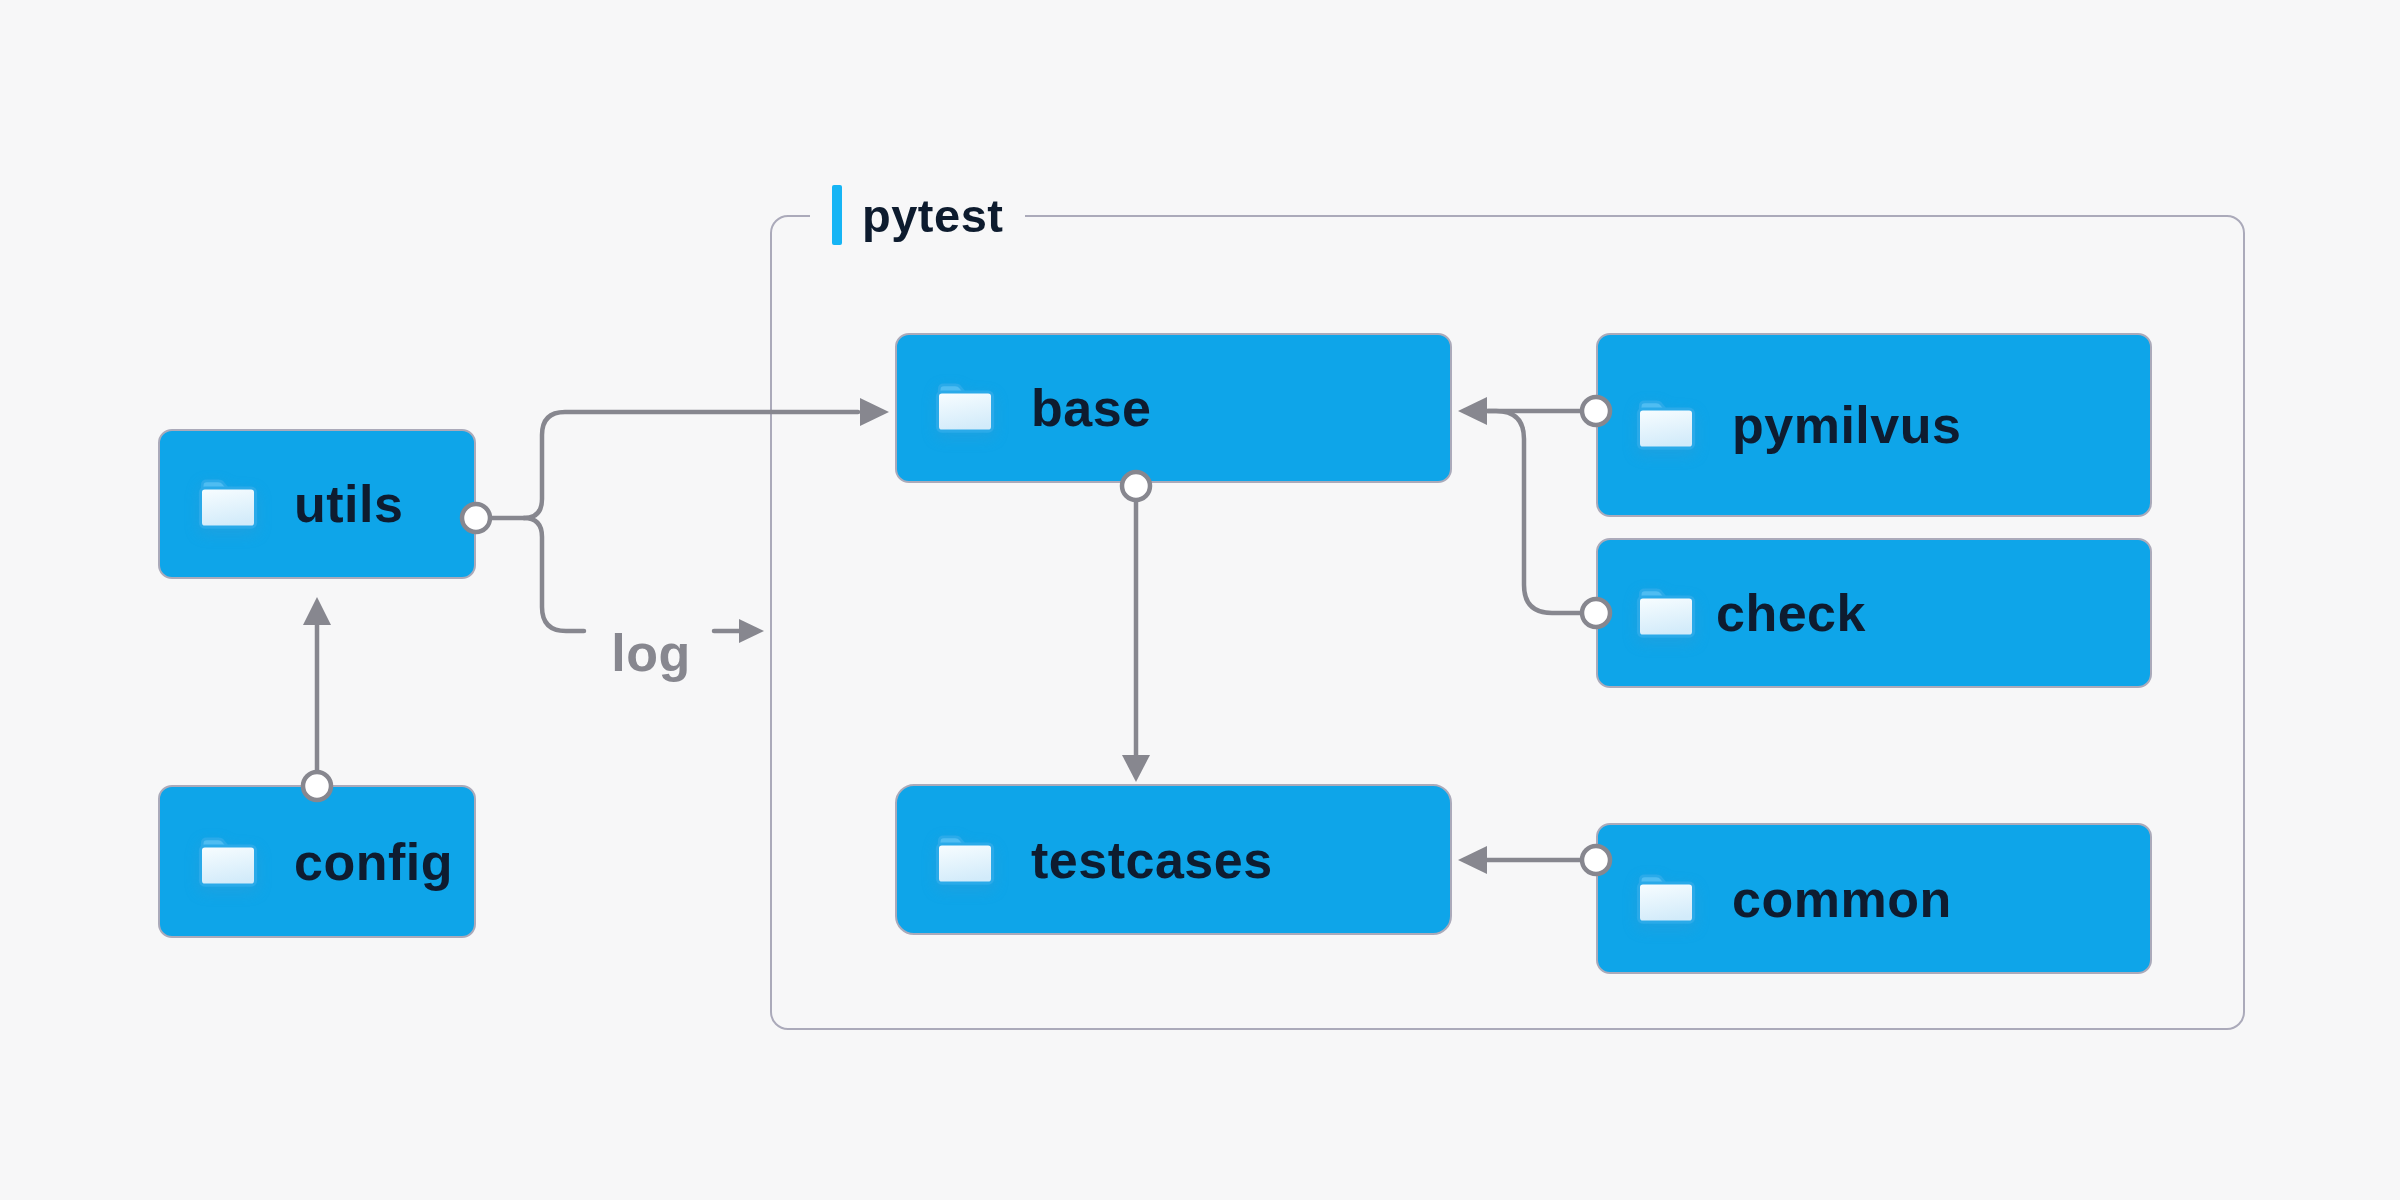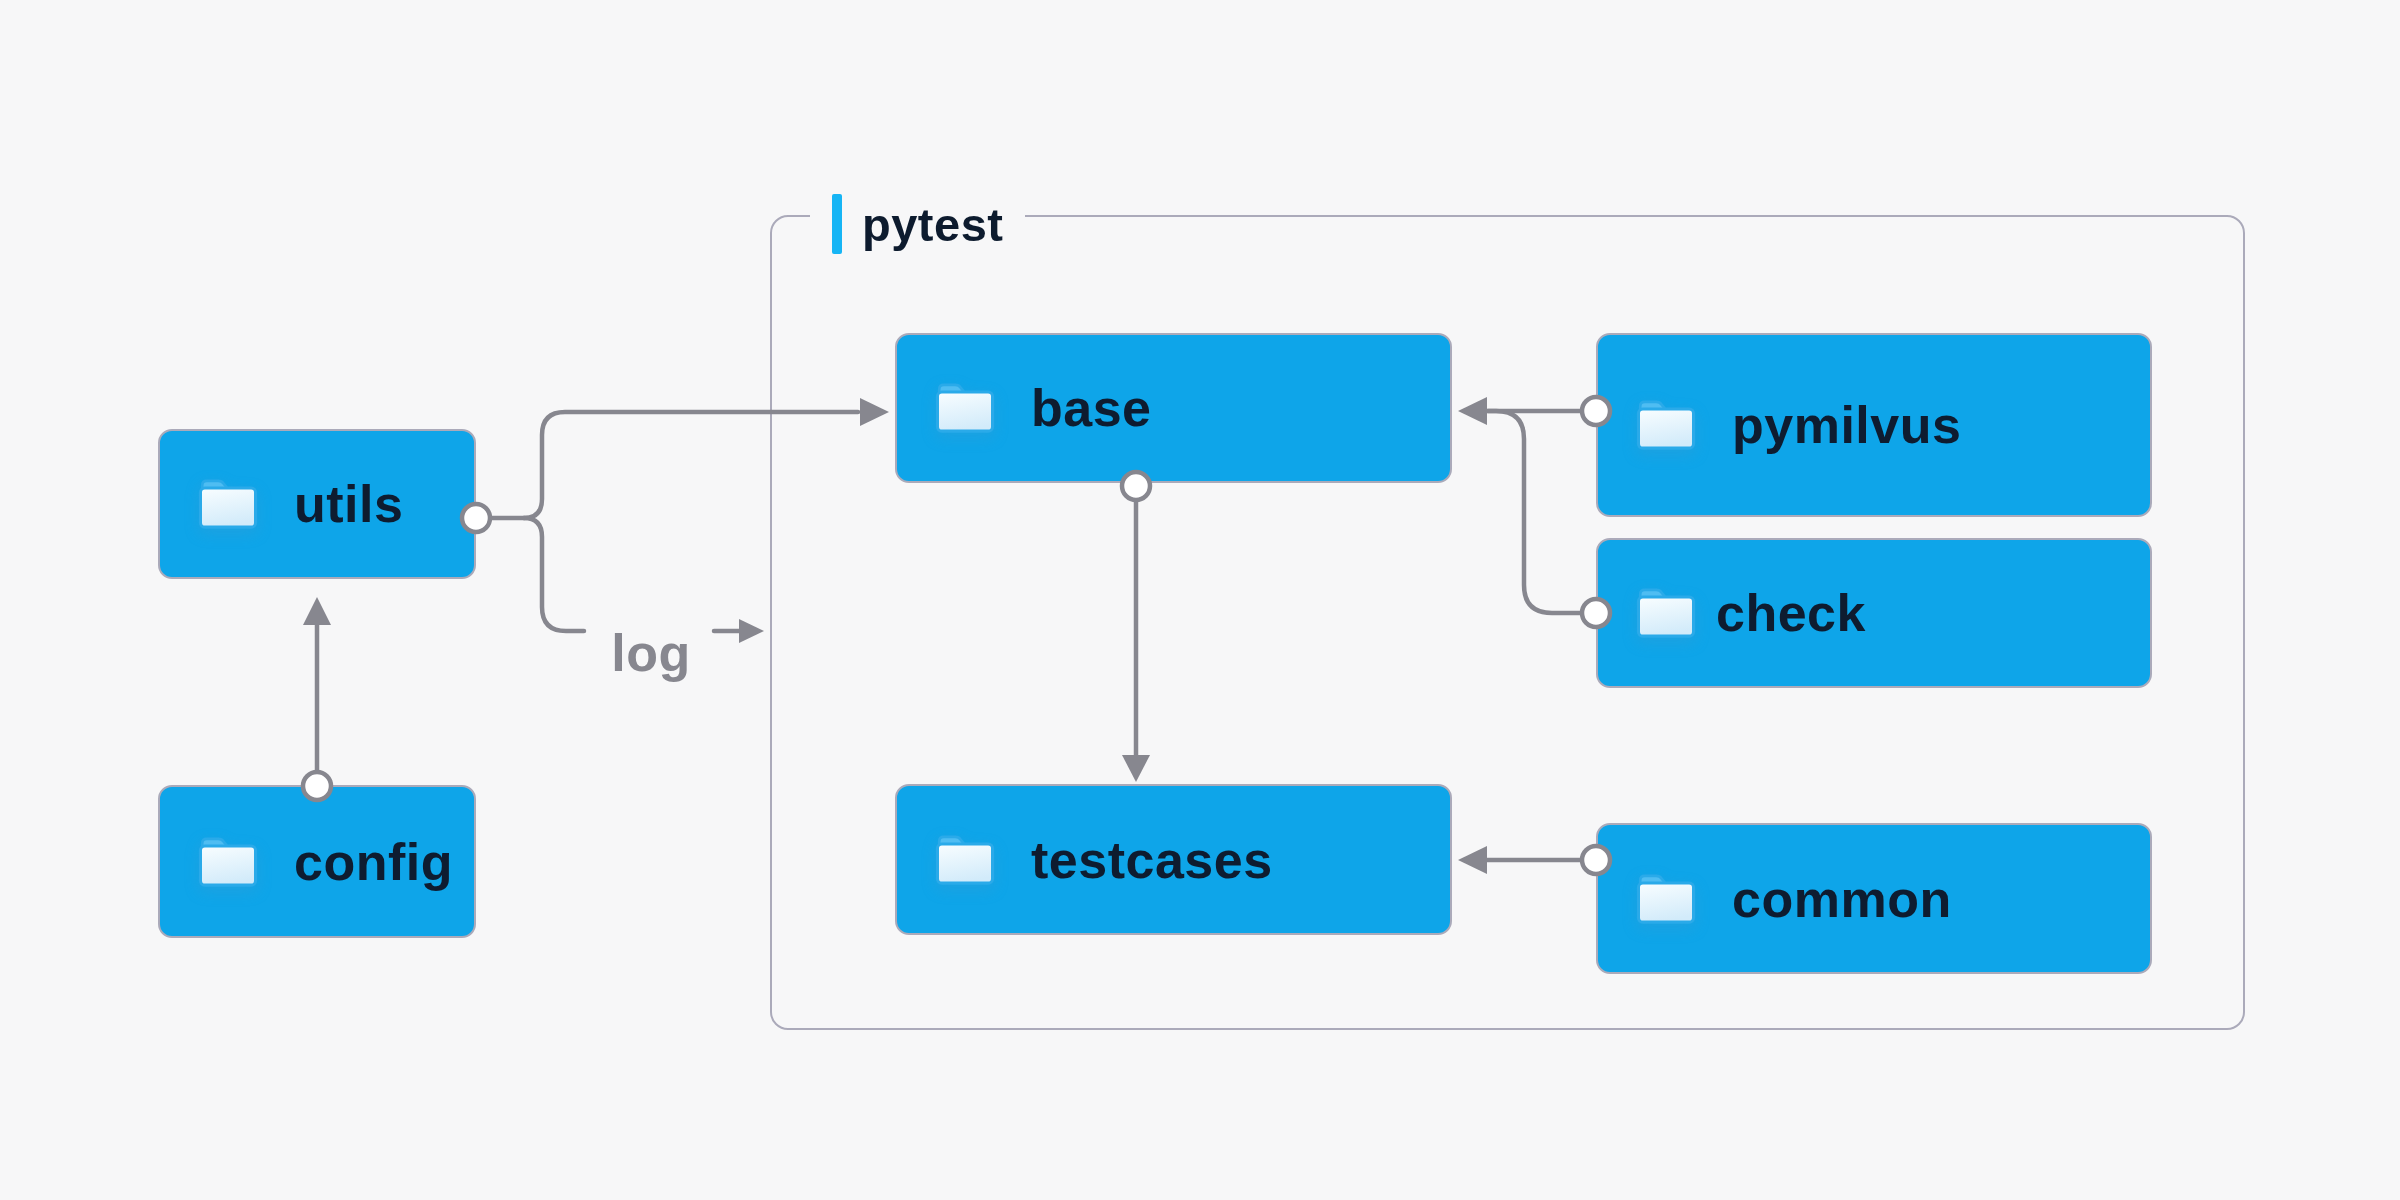--- a/index.html
+++ b/index.html
@@ -20,21 +20,21 @@
     left:770px; top:215px;
     width:1475px; height:815px;
     border:2.5px solid #abaaba;
     border-radius:18px;
     background:transparent;
     box-sizing:border-box;
     z-index:1;
   }
   .group-label{
     position:absolute;
-    left:810px; top:224px;
+    left:810px; top:215px;
     transform:translateY(-50%);
     display:flex;
     align-items:center;
     gap:20px;
     padding:4px 22px;
     background:#f7f7f8;
     z-index:4;
   }
   .group-label .accent-bar{
     width:10px; height:60px;
@@ -83,21 +83,21 @@
     color:#0e1c30;
     letter-spacing:0.5px;
   }
   .folder-icon{
     flex:0 0 auto;
     filter:drop-shadow(0px 5px 7px rgba(70,150,200,0.28));
   }
   #node-utils    {left:158px; top:429px; width:318px; height:150px;}
   #node-config   {left:158px; top:785px; width:318px; height:153px;}
   #node-base     {left:895px; top:333px; width:557px; height:150px;}
-  #node-testcases{left:895px; top:784px; width:557px; height:151px;}
+  #node-testcases{left:895px; top:784px; width:557px; height:151px;border-radius:19px;}
   #node-pymilvus {left:1596px; top:333px; width:556px; height:184px;}
   #node-check    {left:1596px; top:538px; width:556px; height:150px;gap:18px;}
   #node-common   {left:1596px; top:823px; width:556px; height:151px;}
   
   .edge-label{
     position:absolute;
     left:596px; top:655px;
     width:110px;
     transform:translateY(-54%);
     text-align:center;

